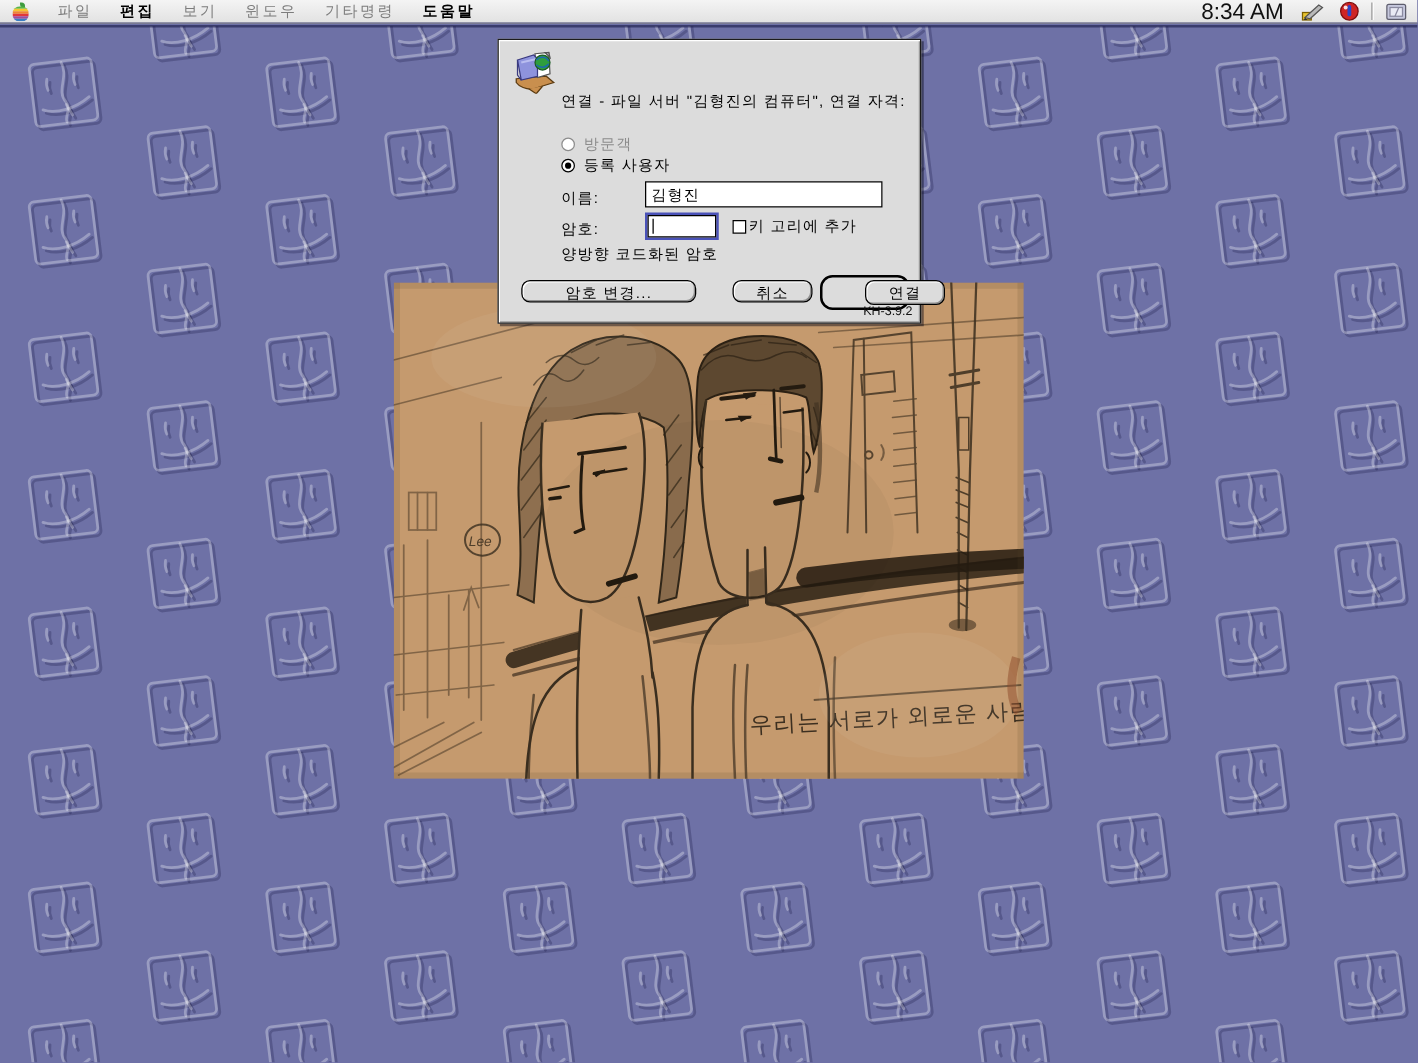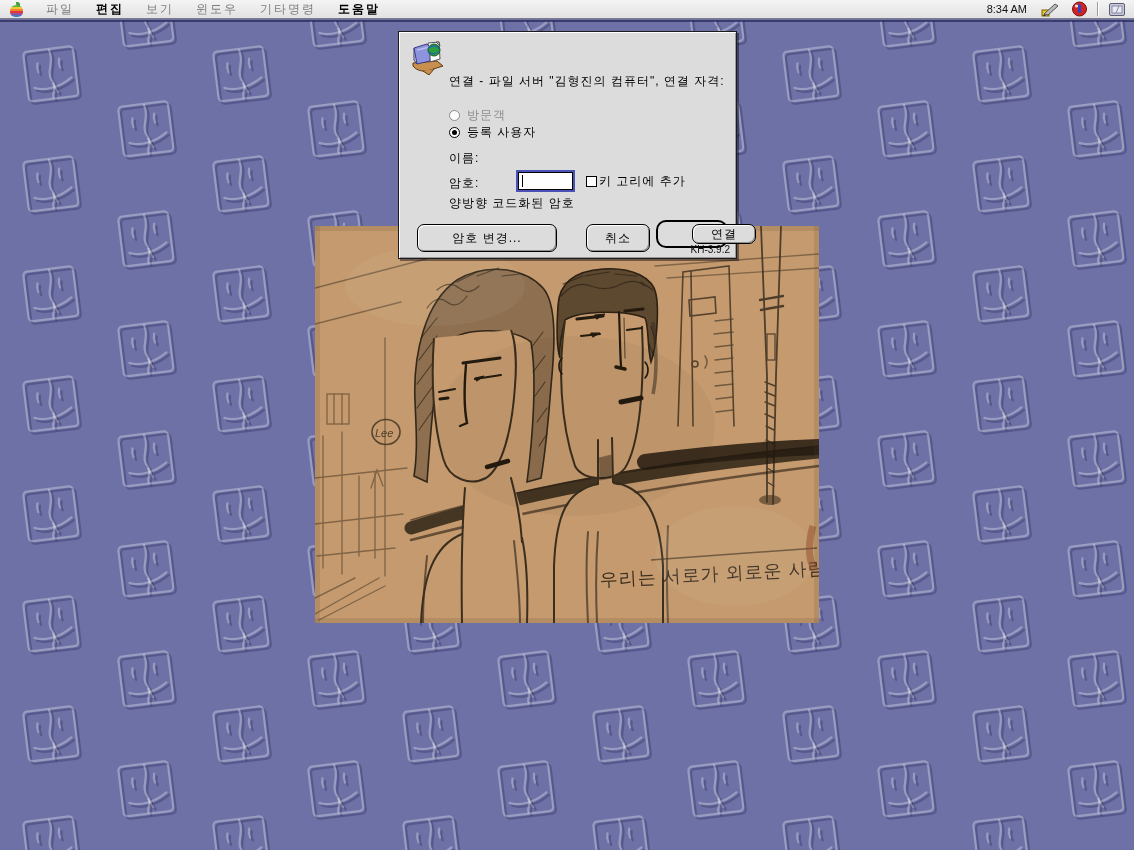--- a/index.html
+++ b/index.html
@@ -27,21 +27,21 @@
   .apple .body {
     position:absolute; left:0; top:3px; width:13px; height:12px;
     border-radius:48% 48% 42% 42%; overflow:hidden;
   }
   .apple .body i { display:block; height:2px; }
   .apple .leaf { position:absolute; left:6px; top:0; width:4px; height:4px; background:#3f9b3f; border-radius:0 70% 0 70%; }
   .menu-item { padding:0 11px; letter-spacing:2px; cursor:default; white-space:nowrap; }
   .mi-on  { color:#000; font-weight:bold; }
   .mi-off { color:#7c7c7c; }
   .mb-right { margin-left:auto; display:flex; align-items:center; gap:9px; padding-right:8px; }
-  .clock { font-size:11px; color:#111; letter-spacing:0; margin-right:4px; }
+  .clock { font-size:18px; color:#111; letter-spacing:0; margin-right:4px; }
   .mb-divider { width:2px; height:14px; border-left:1px solid #9a9a9a; border-right:1px solid #fff; }
 
   
   .artwork { position:absolute; left:315px; top:226px; width:504px; height:397px; z-index:5; }
 
   
   .dialog {
     position:absolute; left:398px; top:31px; width:339px; height:228px;
     background:#DCDCDC;
     border:1px solid #1c1c1c;
@@ -64,21 +64,21 @@
     font-size:12px; letter-spacing:1px; padding:2px 4px 0 4px;
     font-family:inherit; color:#000;
   }
   .fld-name { left:117px; top:113px; width:190px; height:21px; }
   .fld-pw   { left:119px; top:140px; width:55px; height:18px; box-shadow:0 0 0 2px #4A52B8; }
   .caret { position:absolute; left:3px; top:2px; width:1px; height:12px; background:#000; }
   .chk-row { position:absolute; left:187px; top:141px; display:flex; align-items:center; gap:2px; }
   .checkbox { width:11px; height:11px; background:#fff; border:1px solid #000; flex:0 0 auto; }
   .note { position:absolute; left:50px; top:163px; }
   .btn {
-    position:absolute; height:28px; background:#DCDCDC;
+    position:absolute; height:18px; background:#DCDCDC;
     border:1px solid #000; border-radius:7px;
     box-shadow: inset 1px 1px 0 #fff, inset -1px -1px 0 #8f8f8f;
     font-size:12px; letter-spacing:1px; text-align:center; line-height:18px;
     font-family:inherit; cursor:default; color:#000; padding:0;
   }
   .btn-change { left:18px;  top:192px; width:140px; }
   .btn-cancel { left:187px; top:192px; width:64px; }
   .default-ring {
     position:absolute; left:257px; top:188px; width:72px; height:28px;
     border:2px solid #000; border-radius:10px; padding:2px;
@@ -400,20 +400,21 @@
   <div class="radio-row r-guest">
     <span class="radio off-dim"></span>
     <span>방문객</span>
   </div>
   <div class="radio-row r-reg">
     <span class="radio sel"></span>
     <span>등록 사용자</span>
   </div>
 
   <div class="f-label lbl-name">이름:</div>
+  <input class="txt-field fld-name" type="text" value="김형진" style="">
 
   <div class="f-label lbl-pw">암호:</div>
   <div class="txt-field fld-pw">
     <span class="caret"></span>
   </div>
 
   <div class="chk-row">
     <span class="checkbox"></span>
     <span>키 고리에 추가</span>
   </div>

